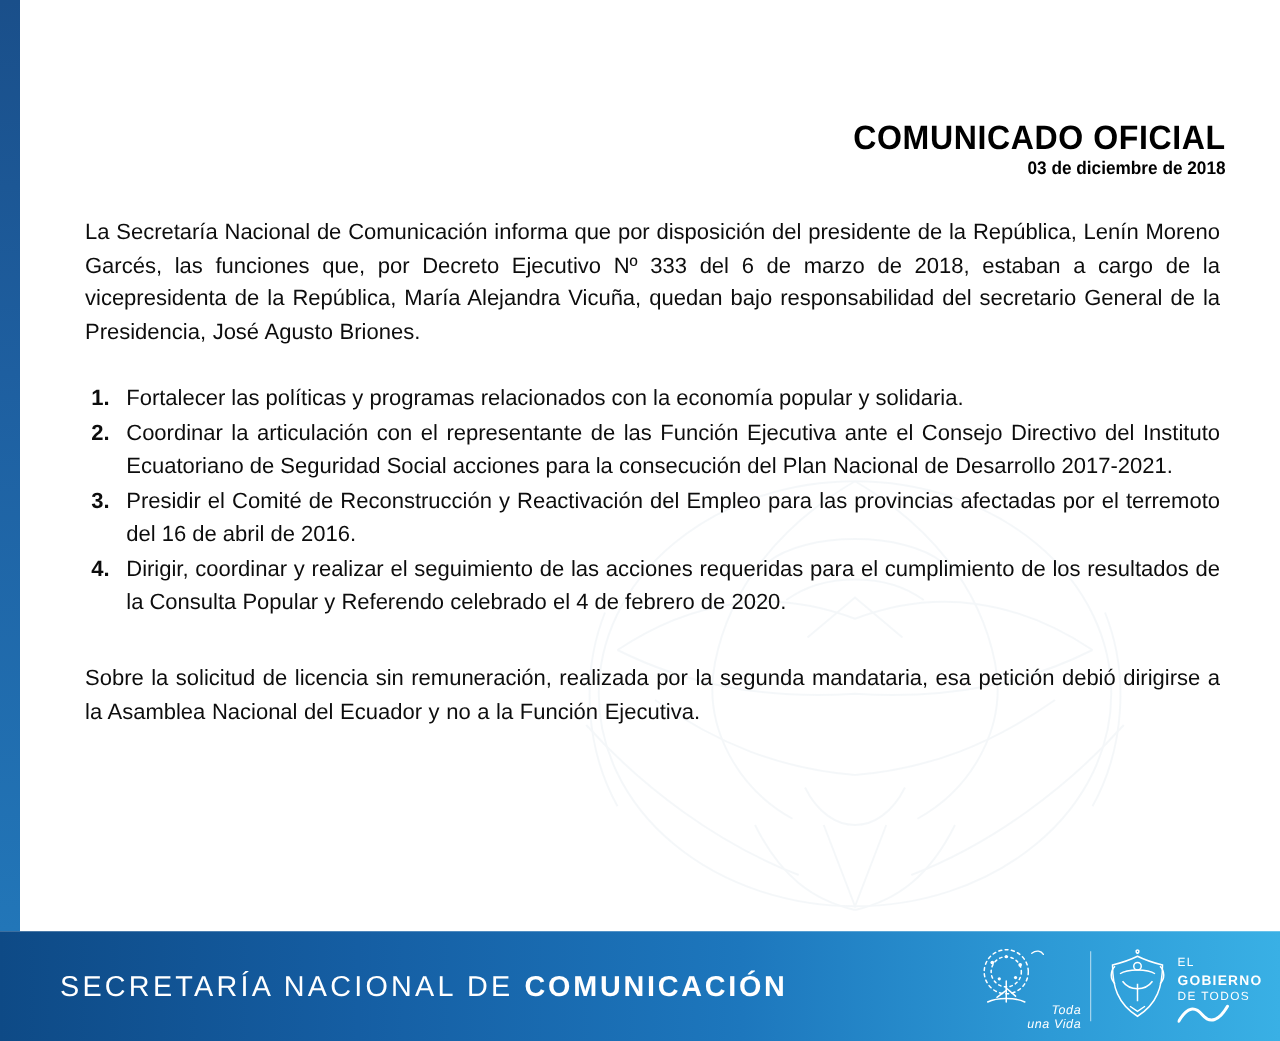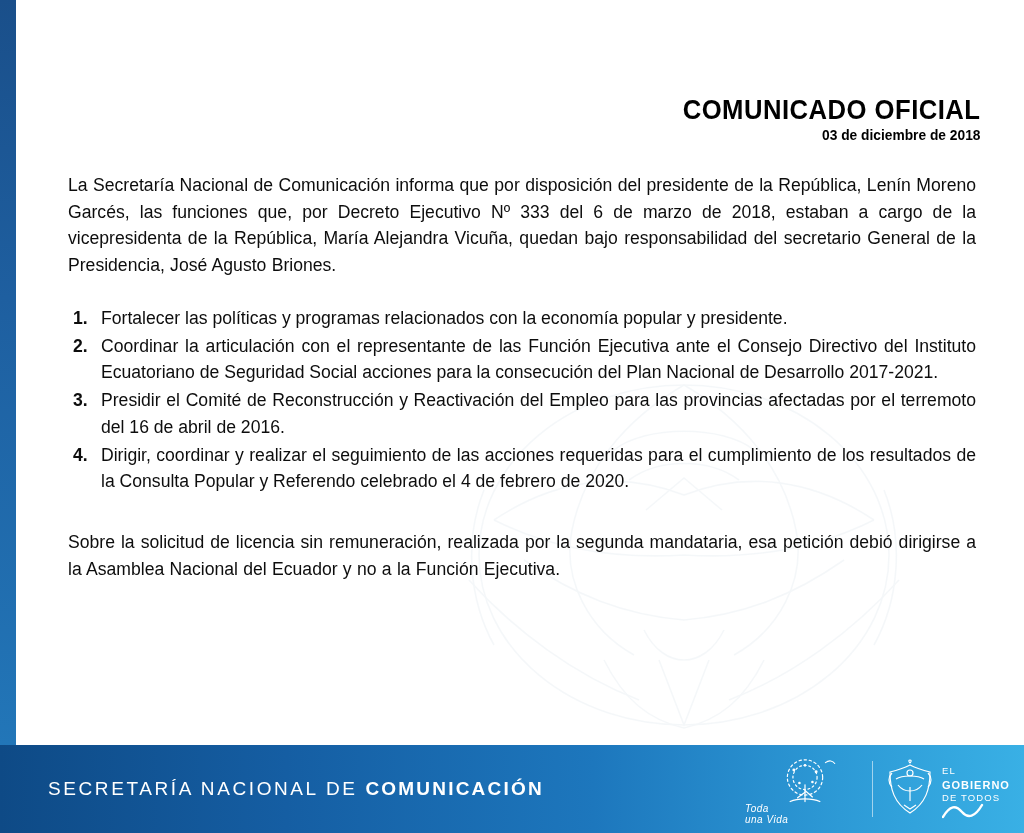--- a/index.html
+++ b/index.html
@@ -124,40 +124,40 @@
     height: 88px;
     background: linear-gradient(to right, #0e4a86 0%, #155ea3 28%, #1d77bd 58%, #2d9ad6 82%, #39b0e5 100%);
     overflow: hidden;
   }
   .footer-text {
     position: absolute;
     left: 48px;
     top: 50%;
     transform: translateY(-50%);
     color: #ffffff;
-    font-size: 19px;
+    font-size: 23px;
     letter-spacing: 2.6px;
     white-space: nowrap;
   }
   .footer-text .bold { font-weight: bold; letter-spacing: 2.2px; }
 
   .logo-toda {
     position: absolute;
     left: 745px;
     top: 12px;
     width: 120px;
     height: 66px;
     color: #ffffff;
   }
   .logo-toda .caption {
     position: absolute;
     left: 0;
     bottom: -2px;
     width: 120px;
-    text-align: left;
+    text-align: right;
     font-size: 10px;
     font-style: italic;
     letter-spacing: 0.5px;
     line-height: 1.05;
   }
 
   .divider {
     position: absolute;
     left: 872px;
     top: 16px;
@@ -232,21 +232,21 @@
     <div class="doc-title">COMUNICADO OFICIAL</div>
     <div class="doc-date">03 de diciembre de 2018</div>
   </div>
 
   <div class="body-area">
 
     <p class="para lead">La Secretaría Nacional de Comunicación informa que por disposición del presidente de la República, Lenín Moreno Garcés, las funciones que, por Decreto Ejecutivo Nº 333 del 6 de marzo de 2018, estaban a cargo de la vicepresidenta de la República, María Alejandra Vicuña, quedan bajo responsabilidad del secretario General de la Presidencia, José Agusto Briones.</p>
 
 
     <ol class="items">
-      <li>Fortalecer las políticas y programas relacionados con la economía popular y presidente.</li>
+      <li>Fortalecer las políticas y programas relacionados con la economía popular y solidaria.</li>
       <li>Coordinar la articulación con el representante de las Función Ejecutiva ante el Consejo Directivo del Instituto Ecuatoriano de Seguridad Social acciones para la consecución del Plan Nacional de Desarrollo 2017-2021.</li>
       <li>Presidir el Comité de Reconstrucción y Reactivación del Empleo para las provincias afectadas por el terremoto del 16 de abril de 2016.</li>
       <li>Dirigir, coordinar y realizar el seguimiento de las acciones requeridas para el cumplimiento de los resultados de la Consulta Popular y Referendo celebrado el 4 de febrero de 2020.</li>
     </ol>
 
     <p class="para closing">Sobre la solicitud de licencia sin remuneración, realizada por la segunda mandataria, esa petición debió dirigirse a la Asamblea Nacional del Ecuador y no a la Función Ejecutiva.</p>
   </div>
 </div>
 
 <div class="footer">

